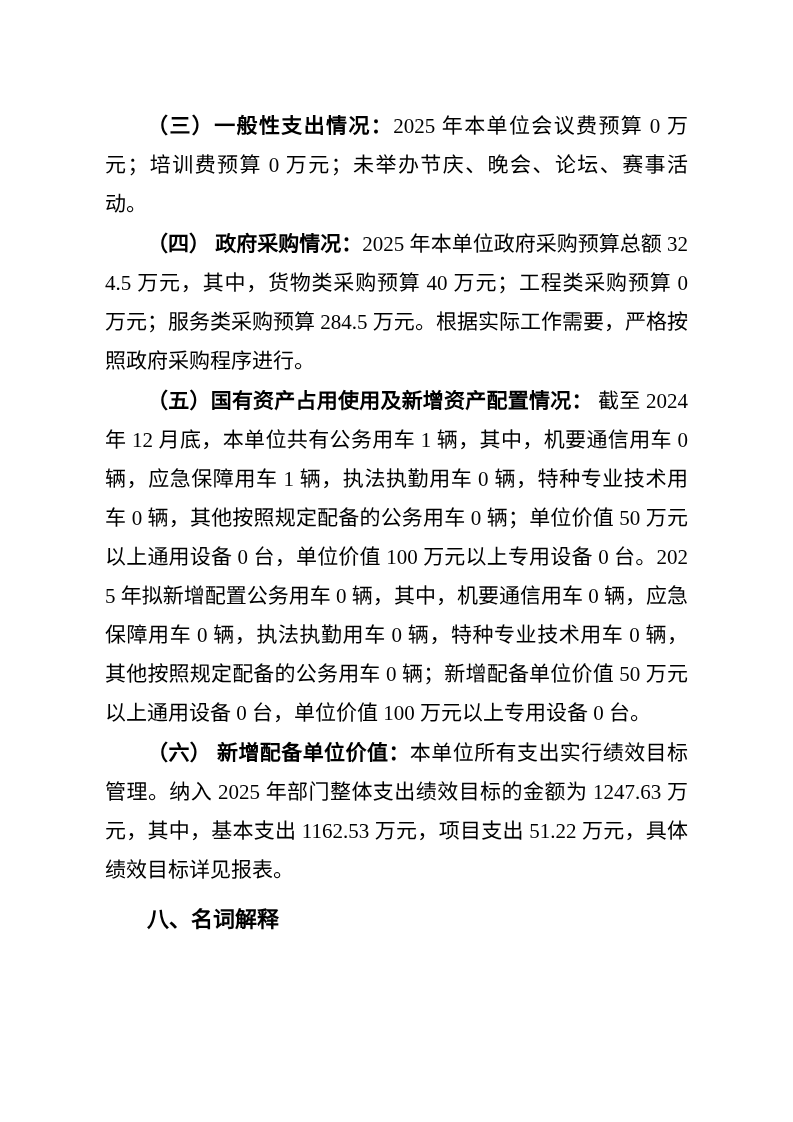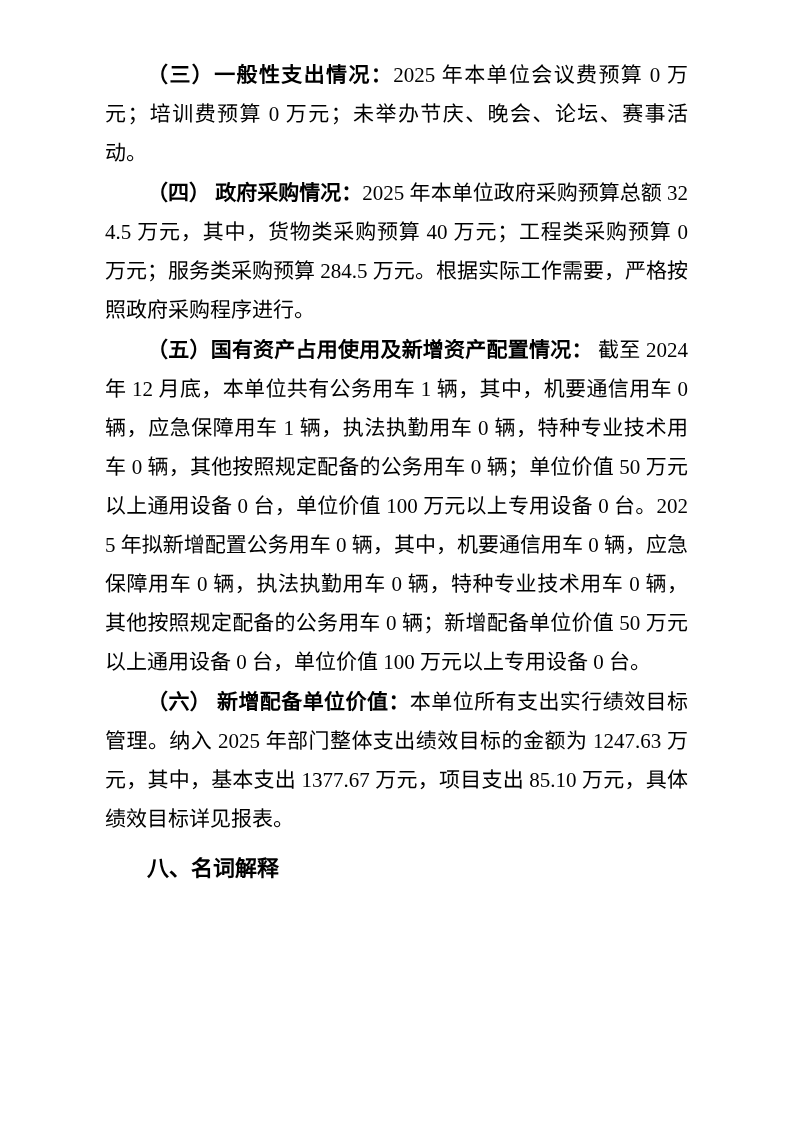--- a/index.html
+++ b/index.html
@@ -10,21 +10,21 @@
   body {
     width: 793px;
     height: 1122px;
     overflow: hidden;
   }
   .page {
     box-sizing: border-box;
     width: 793px;
     height: 1122px;
     background: #ffffff;
-    padding: 56px 105px 0 105px;
+    padding: 107px 105px 0 105px;
     color: #000000;
     font-family: "Liberation Serif", "DejaVu Serif", serif;
   }
   .para {
     margin: 0;
     font-size: 21px;
     line-height: 39px;
     text-align: justify;
     text-indent: 42px; 
     word-break: break-all;
@@ -59,18 +59,18 @@
 
   <p class="para">
     <span class="label">（四） 政府采购情况：</span><span>2025 年本单位政府采购预算总额 324.5 万元，其中，货物类采购预算 40 万元；工程类采购预算 0 万元；服务类采购预算 284.5 万元。根据实际工作需要，严格按照政府采购程序进行。</span>
   </p>
 
   <p class="para">
     <span class="label">（五）国有资产占用使用及新增资产配置情况：</span><span> 截至 2024 年 12 月底，本单位共有公务用车 1 辆，其中，机要通信用车 0 辆，应急保障用车 1 辆，执法执勤用车 0 辆，特种专业技术用车 0 辆，其他按照规定配备的公务用车 0 辆；单位价值 50 万元以上通用设备 0 台，单位价值 100 万元以上专用设备 0 台。2025 年拟新增配置公务用车 0 辆，其中，机要通信用车 0 辆，应急保障用车 0 辆，执法执勤用车 0 辆，特种专业技术用车 0 辆，其他按照规定配备的公务用车 0 辆；新增配备单位价值 50 万元以上通用设备 0 台，单位价值 100 万元以上专用设备 0 台。</span>
   </p>
 
   <p class="para para-perf">
-    <span class="label">（六） 新增配备单位价值：</span><span>本单位所有支出实行绩效目标管理。纳入 2025 年部门整体支出绩效目标的金额为 1247.63 万元，其中，基本支出 1377.67 万元，项目支出 85.10 万元，具体绩效目标详见报表。</span>
+    <span class="label">（六） 新增配备单位价值：</span><span>本单位所有支出实行绩效目标管理。纳入 2025 年部门整体支出绩效目标的金额为 1247.63 万元，其中，基本支出 1162.53 万元，项目支出 51.22 万元，具体绩效目标详见报表。</span>
   </p>
 
   <h2 class="heading">八、名词解释</h2>
 
 </div>
 
 </body></html>

